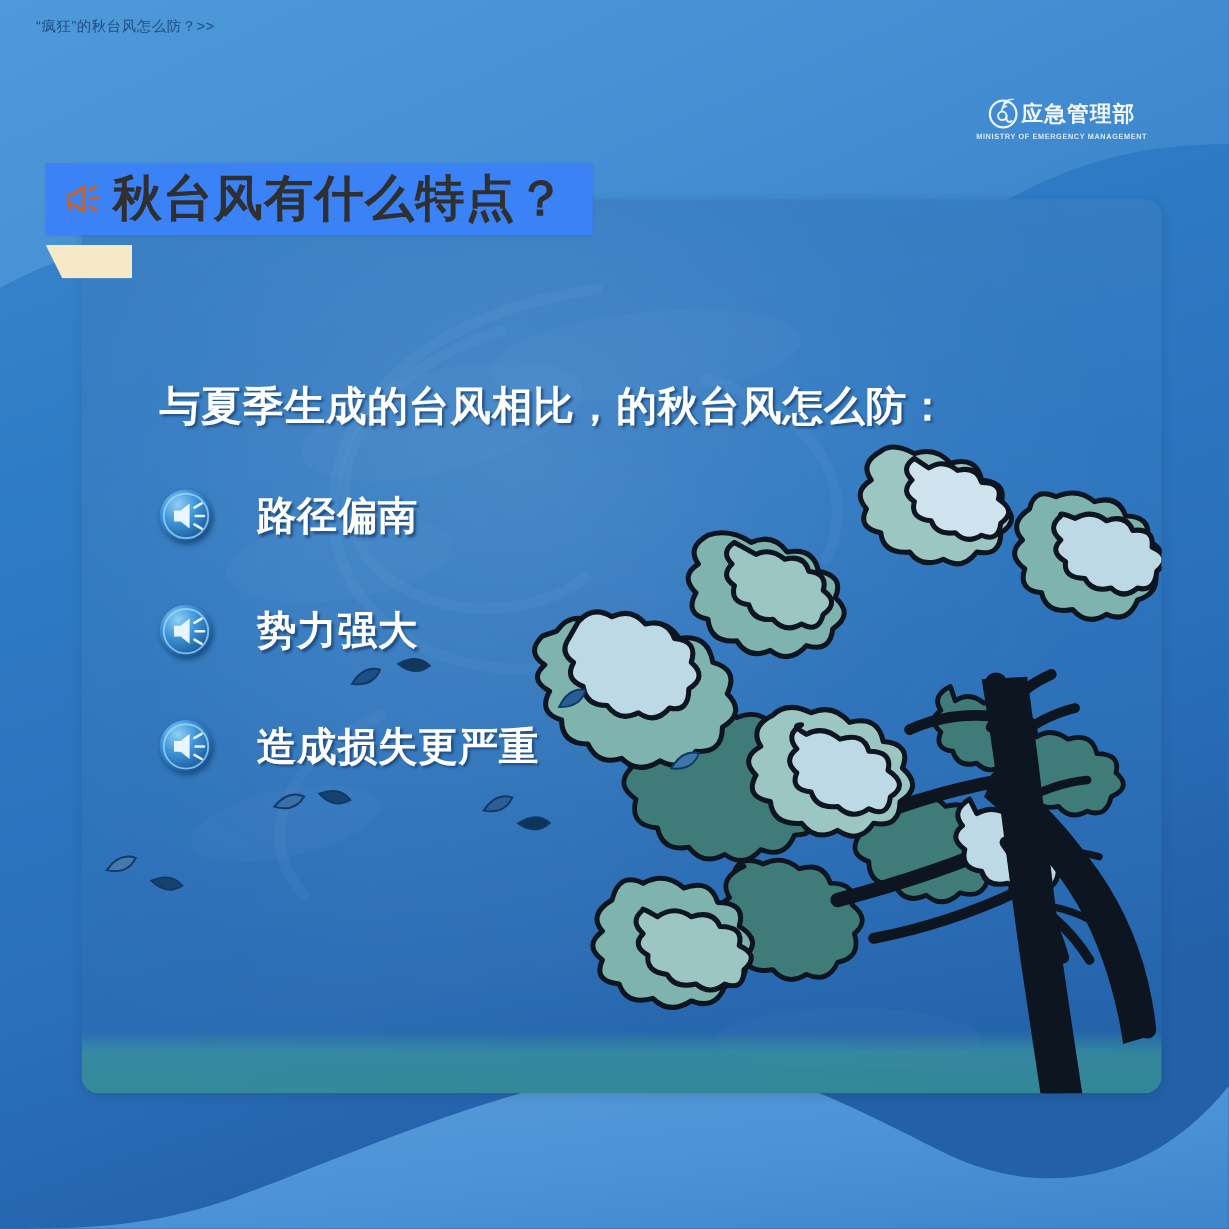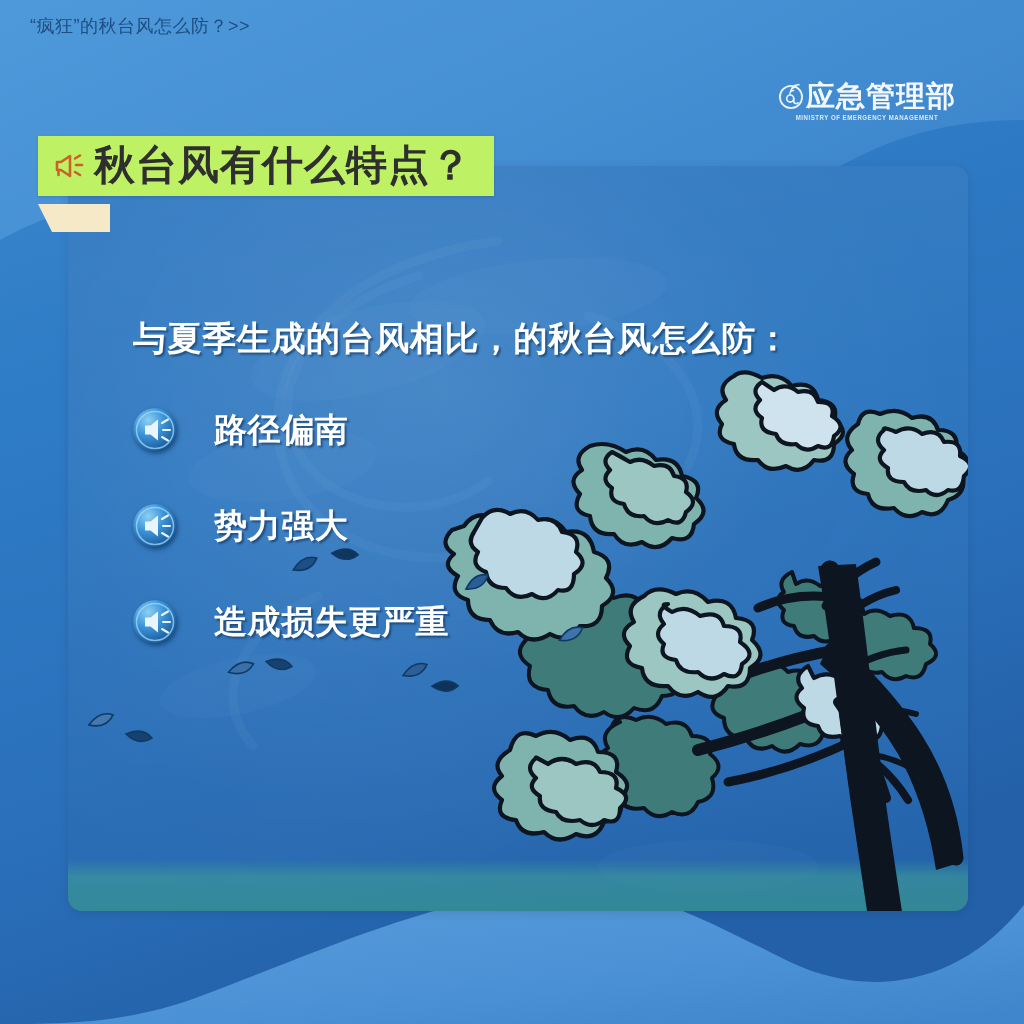--- a/index.html
+++ b/index.html
@@ -9,55 +9,55 @@
     background:#2878c8;
     position:relative;
   }
 
   
   #bg { position:absolute; inset:0; z-index:0; }
 
   
   #eyebrow {
     position:absolute; left:30px; top:14px; z-index:6;
-    font-size:18px; letter-spacing:.5px;
+    font-size:12px; letter-spacing:.5px;
     color:#1d4d82;
     white-space:nowrap;
     font-weight:400;
   }
 
   
   #logo {
     position:absolute; right:68px; top:82px; z-index:6;
     display:flex; flex-direction:column; align-items:center;
     color:#eaf3fb;
   }
   #logo .logo-row { display:flex; align-items:center; gap:2px; }
   #logo .at-mark { width:26px; height:26px; flex:0 0 auto; }
   #logo .logo-cn {
-    font-size:29px; font-weight:700; letter-spacing:1px;
+    font-size:18px; font-weight:700; letter-spacing:1px;
     line-height:1; color:#f2f8fd;
   }
   #logo .logo-en {
     font-size:6.1px; letter-spacing:.52px; margin-top:3px;
     color:#dae9f7; white-space:nowrap; font-weight:600;
     transform:scaleY(1.05);
   }
 
   
   #banner-wrap { position:absolute; left:38px; top:136px; z-index:7; }
   #banner-fold {
     position:absolute; left:0; top:68px;
     width:72px; height:28px;
     background:#f5e9c8;
     clip-path:polygon(0 0, 100% 0, 100% 100%, 14px 100%);
   }
   #banner {
     position:relative;
-    background:#bef264;
+    background:#3b82f6;
     padding:9px 22px 9px 56px;
     display:flex; align-items:center;
     box-shadow:0 1px 3px rgba(0,0,0,.12);
   }
   #megaphone-icon {
     position:absolute; left:14px; top:50%;
     transform:translateY(-50%);
     width:34px; height:30px;
   }
   #banner-title {

